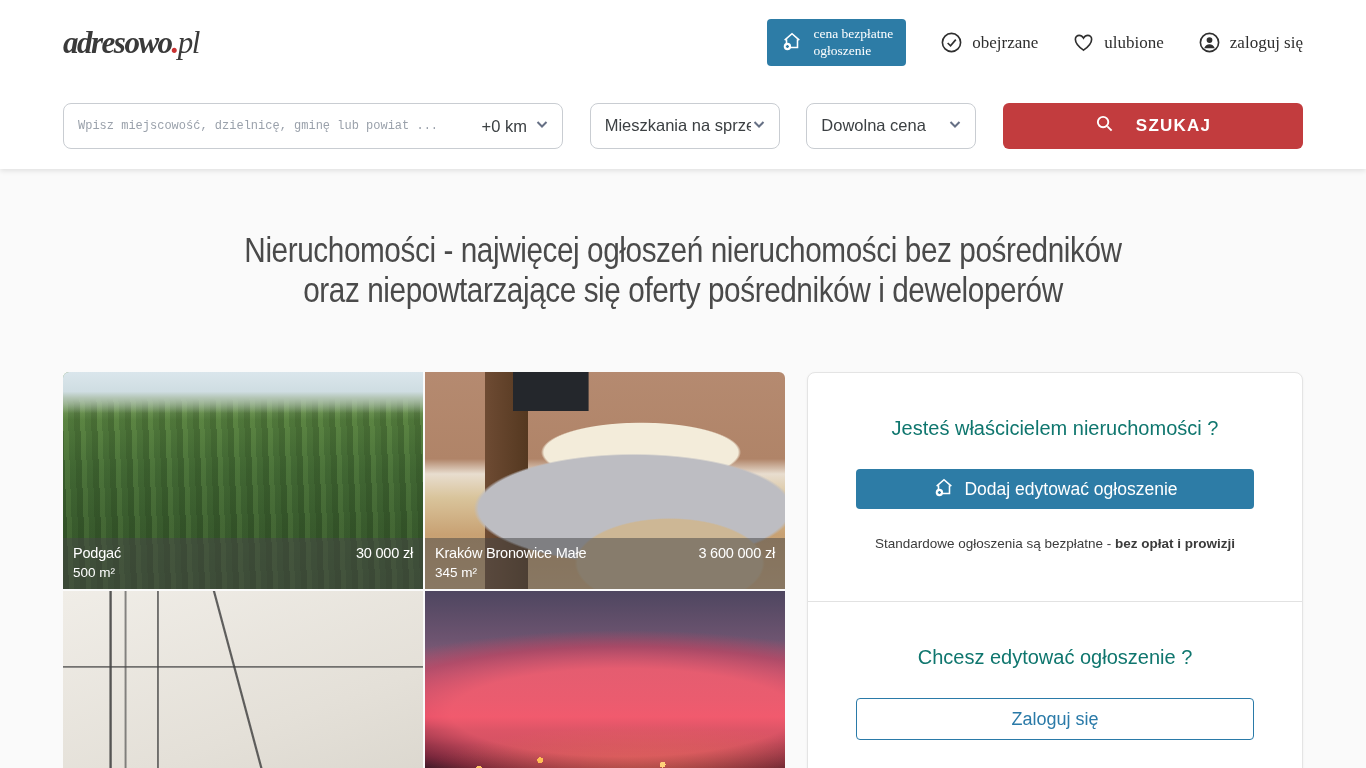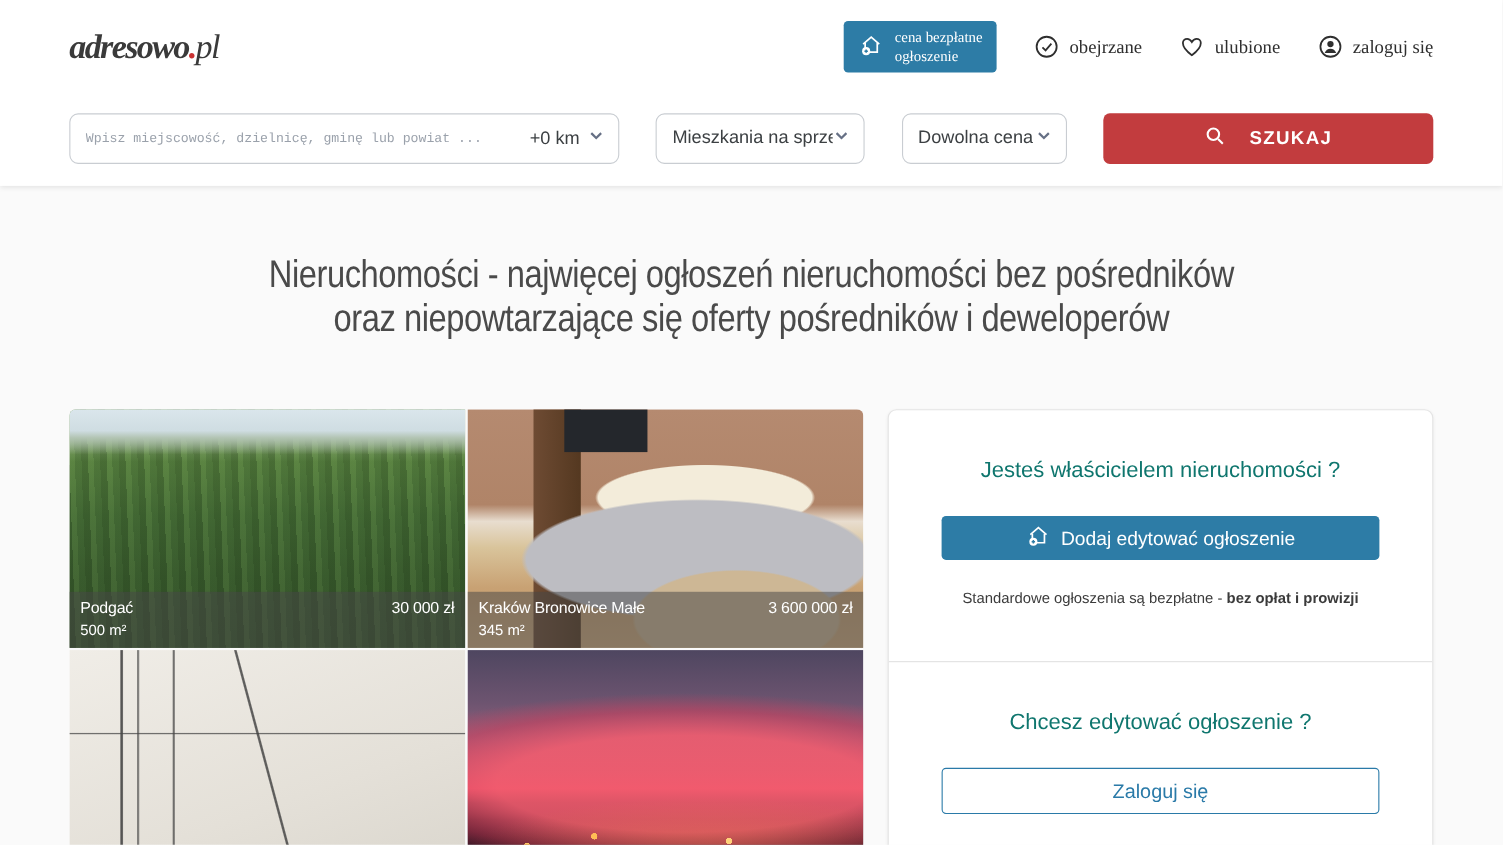--- a/index.html
+++ b/index.html
@@ -44,21 +44,21 @@
   .radius { display:flex; align-items:flex-end; gap:7px; padding:0 12px 0 4px; font-size:16.5px; color:#3c4043; cursor:pointer; white-space:nowrap; }
 
   .select {
     height:46px; border:1px solid #c9cdd2; border-radius:8px; background:#fff;
     display:flex; align-items:center; justify-content:space-between;
     padding:0 12px 0 14px; font-size:16.5px; color:#3c4043; cursor:pointer;
   }
   .select .val { white-space:nowrap; overflow:hidden; }
   .select.category { width:190px; }
   .select.category .val { max-width:146px; }
-  .select.price { width:150px; }
+  .select.price { width:170px; }
 
   .btn-search {
     width:300px; height:46px; background:#c23c3e; color:#fff; border:none; border-radius:6px;
     font-size:17px; font-weight:700; letter-spacing:1.2px;
     display:flex; align-items:center; justify-content:center; gap:22px;
     cursor:pointer; font-family:inherit;
   }
 
   
   h1.hero {

